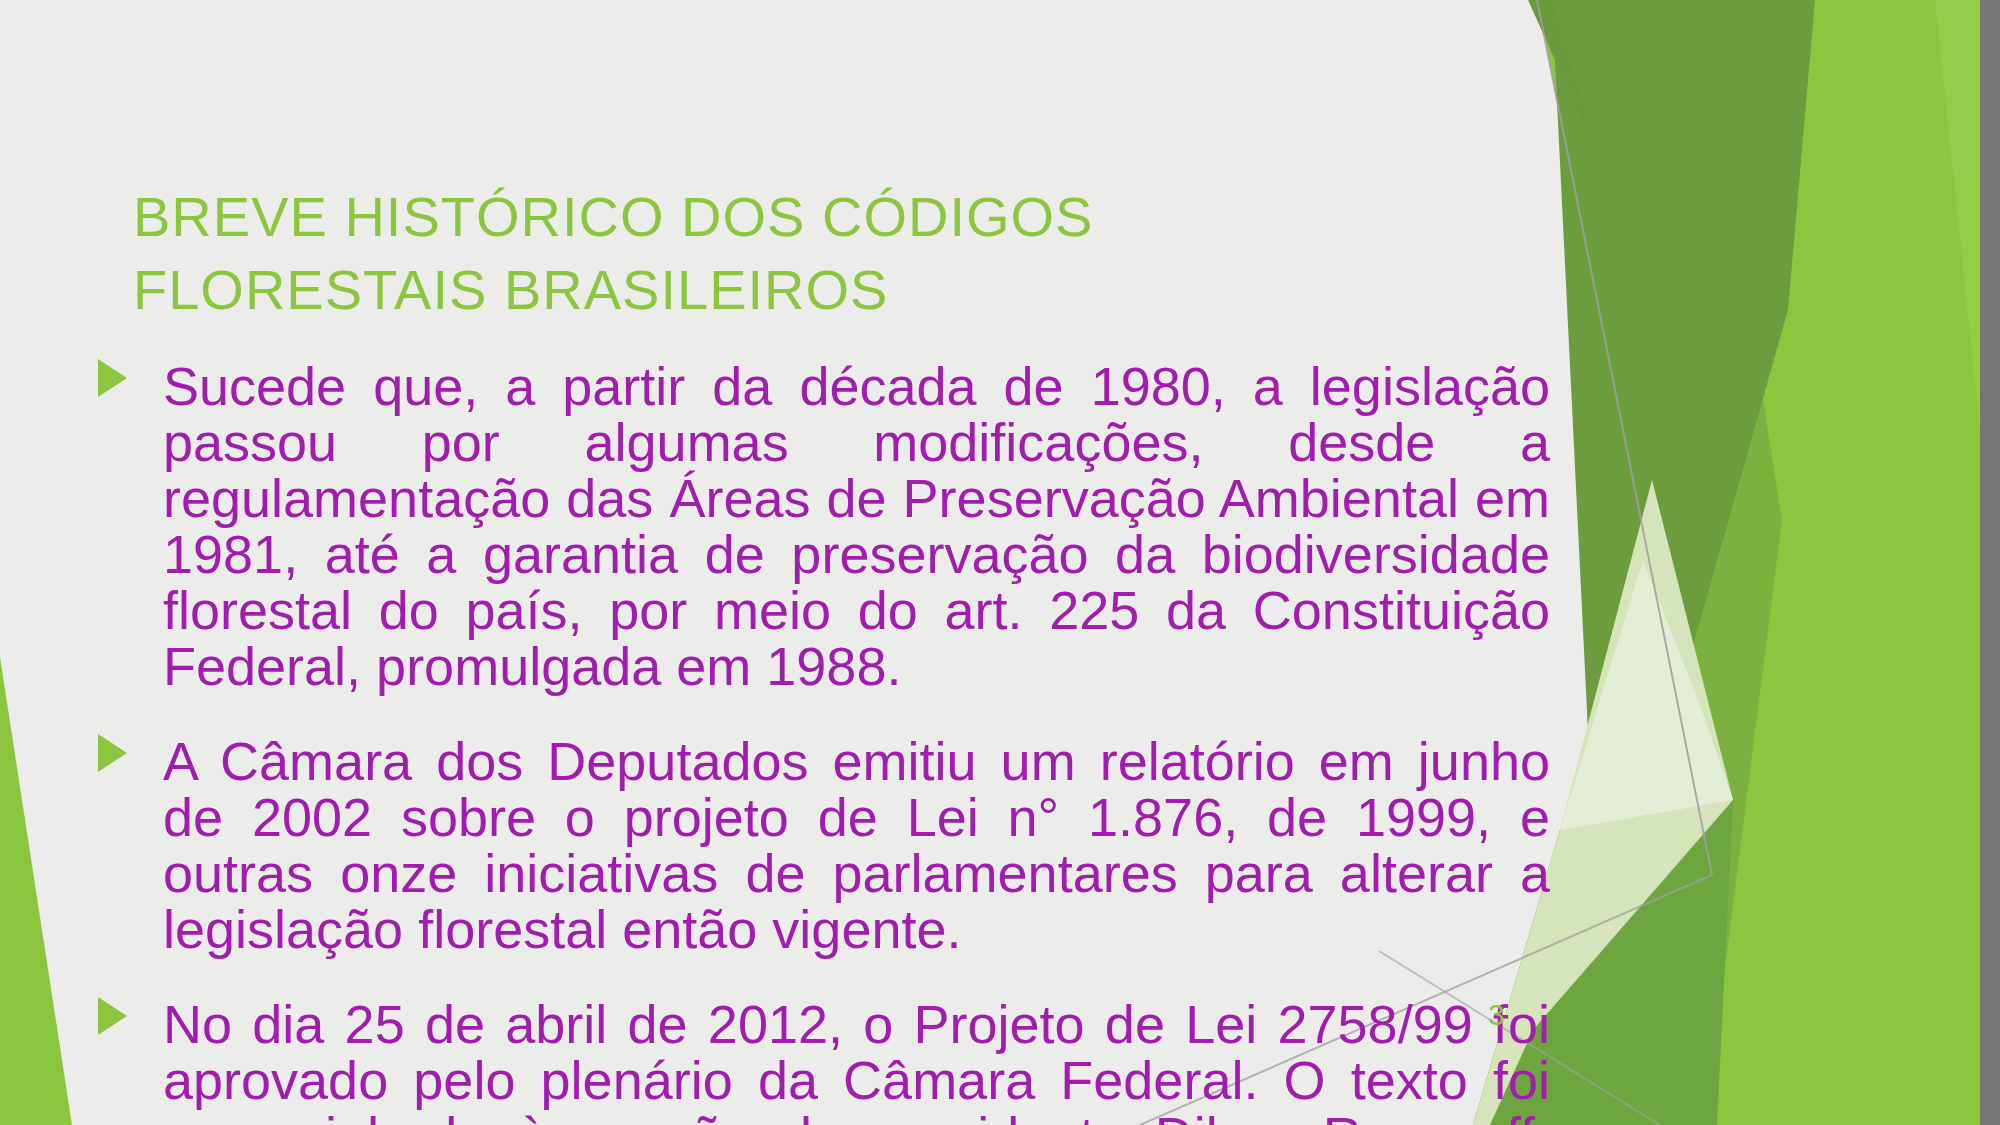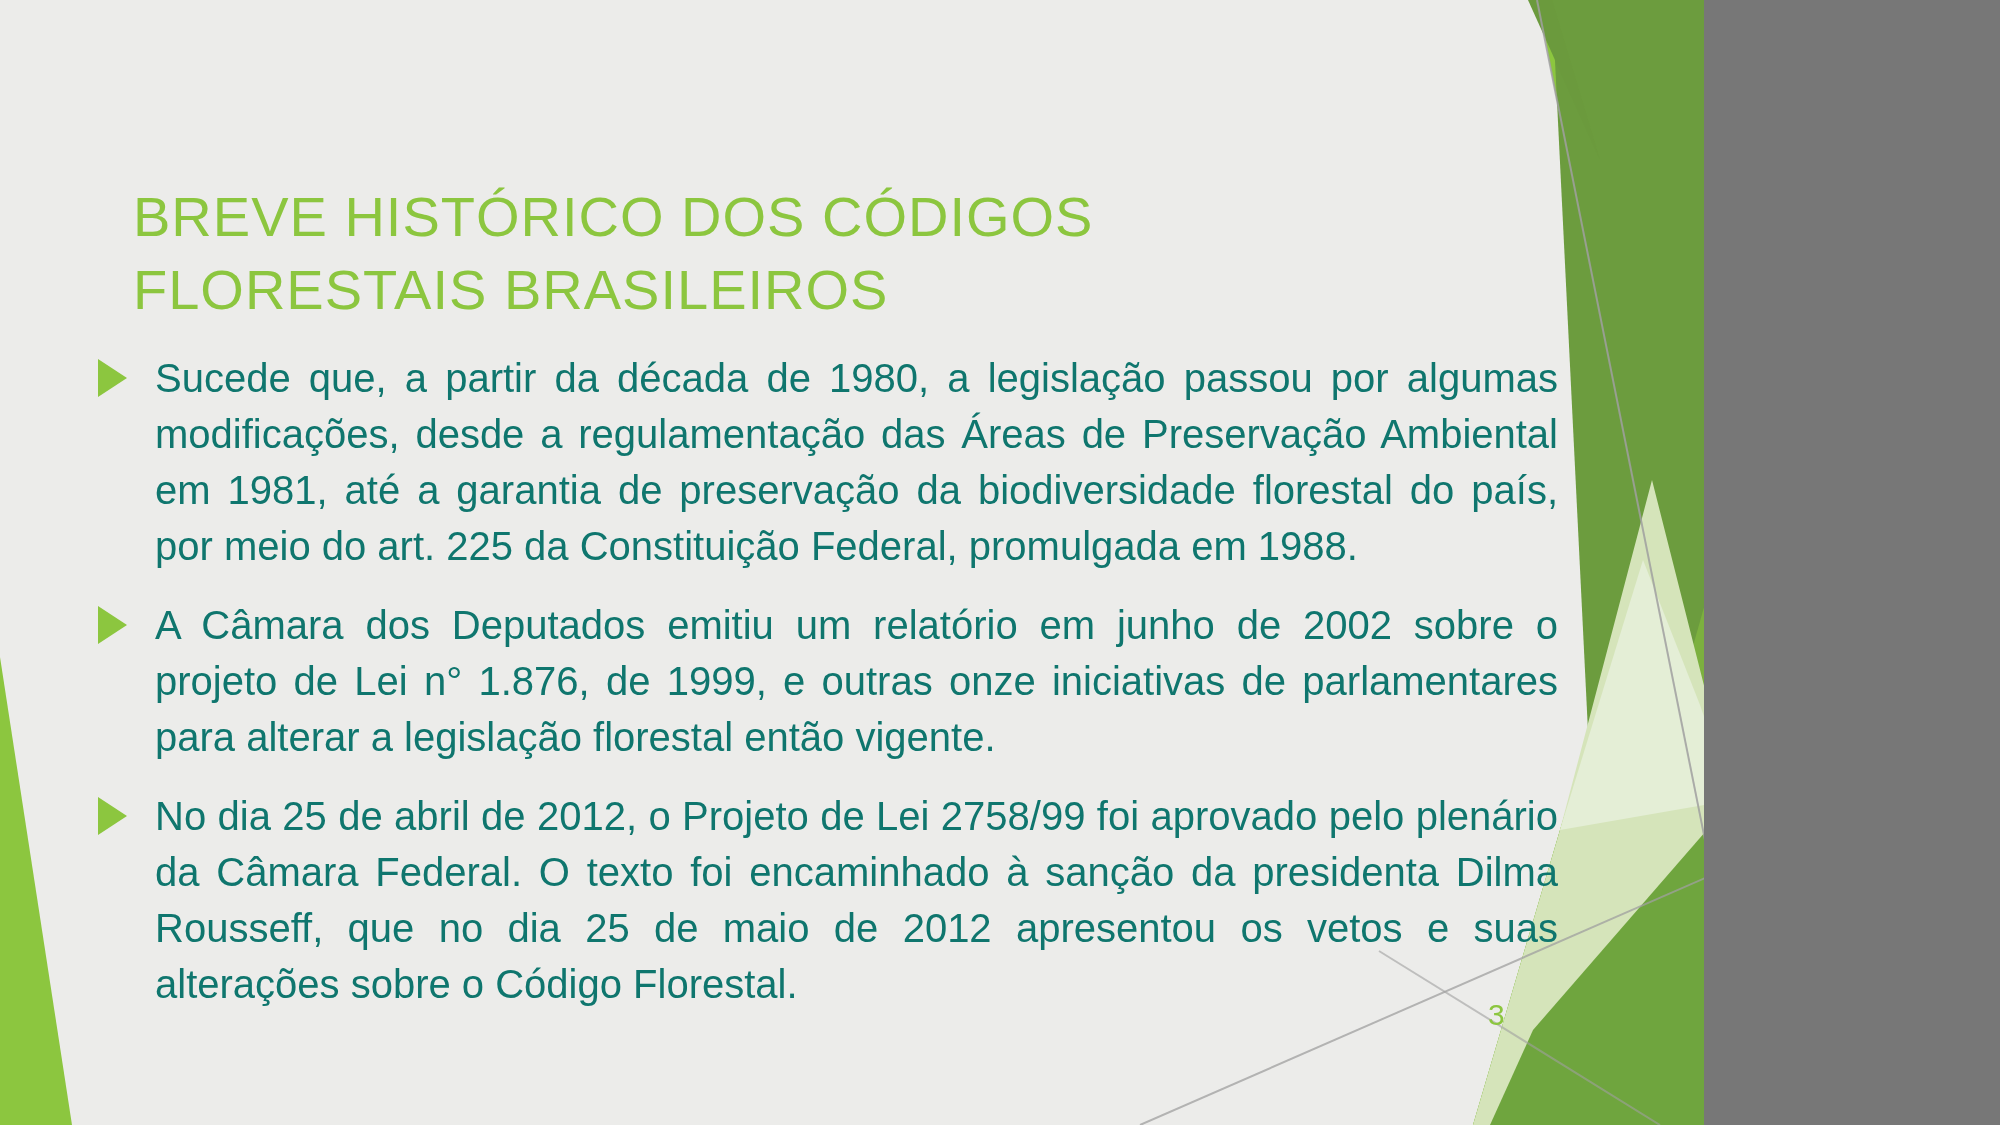--- a/index.html
+++ b/index.html
@@ -1,18 +1,18 @@
 <!DOCTYPE html>
 <html><head>
 <meta charset="utf-8">
 <style>
   html,body{margin:0;padding:0;background:#777;}
   .slide{
     position:relative;
-    width:1704px;height:1125px;
+    width:1980px;height:1125px;
     background:#ECECEA;
     overflow:hidden;
     font-family:"Liberation Sans", sans-serif;
   }
   .bg-decor{position:absolute;inset:0;width:2000px;height:1125px;}
   .title{
     position:absolute;
     left:133px;top:142px;width:1150px;
     font-size:56px;line-height:73px;
     font-weight:400;
@@ -32,26 +32,26 @@
     flex:0 0 auto;
     width:0;height:0;
     border-left:29px solid #8CC63F;
     border-top:19px solid transparent;
     border-bottom:19px solid transparent;
     margin-top:9px;
     margin-right:28px;
   }
   .bullet-text{
     flex:1 1 auto;
-    font-size:40px;
+    font-size:54px;
     line-height:56px;
-    color:#0f766e;
+    color:#a21caf;
     text-align:justify;
     text-align-last:left;
-    margin:0;
+    margin:8px;
   }
   .page-number{
     position:absolute;
     left:1488px;top:998px;
     font-size:30px;
     color:#8CC63F;
   }
 </style>
 </head>
 <body>

